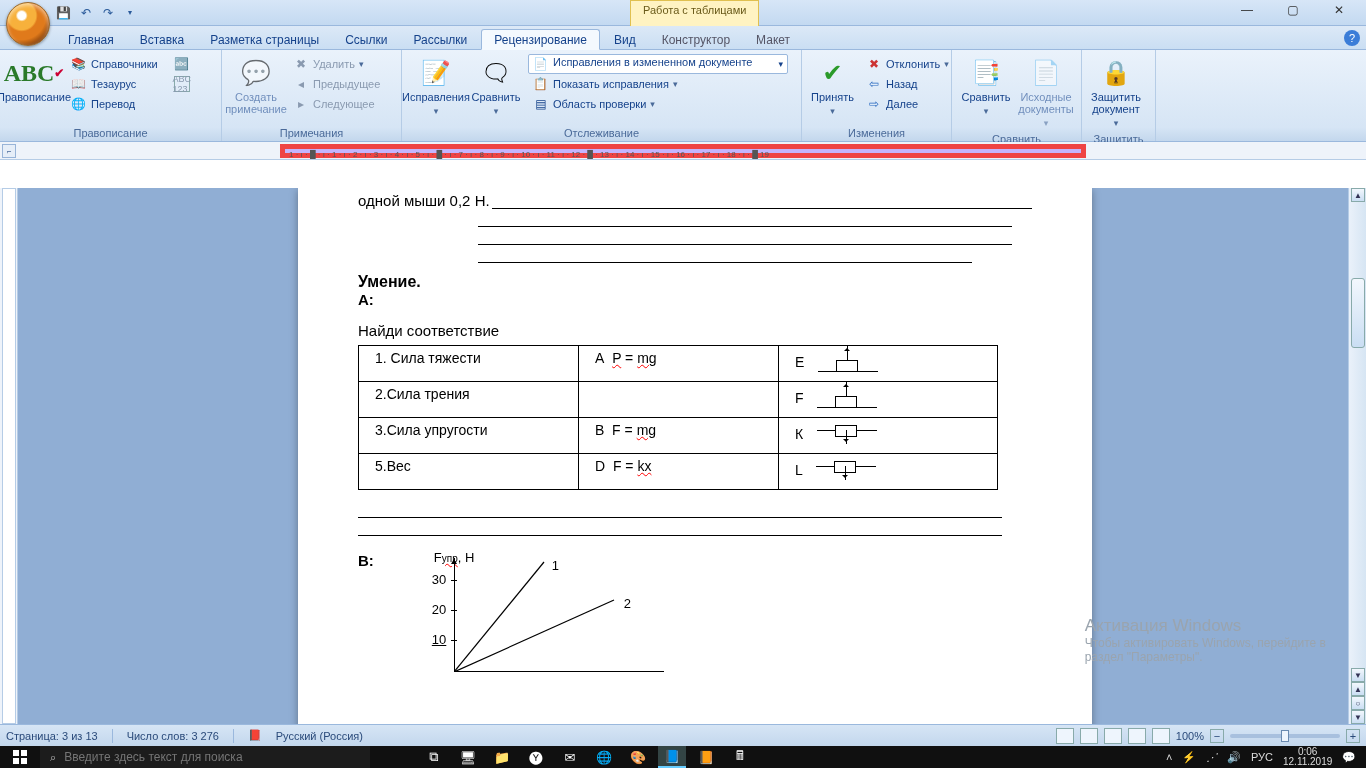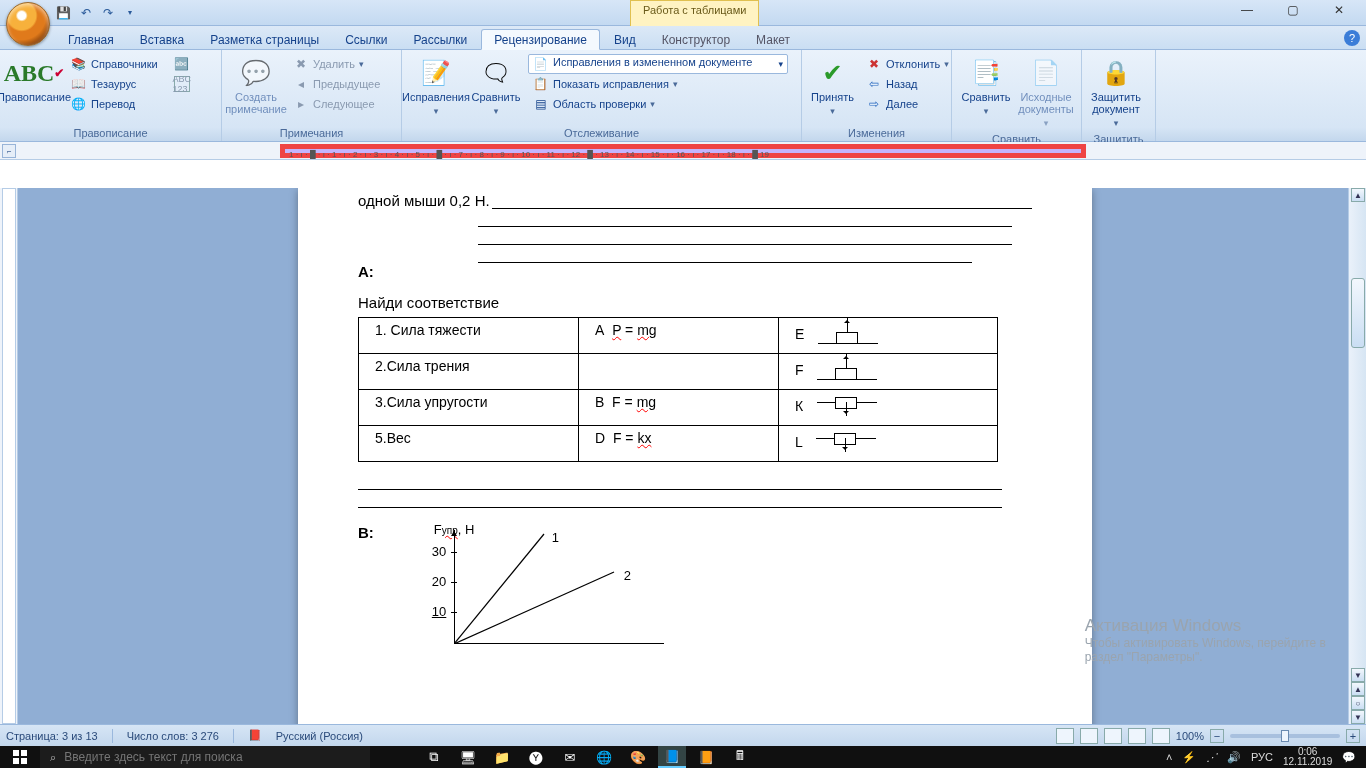--- a/index.html
+++ b/index.html
@@ -278,20 +278,21 @@
   <div class="docarea">
     <div class="page">
       <div style="height:4px;"></div>
       <div style="display:flex;">
           <span>одной мыши 0,2 Н.</span>
           <span style="flex:1;border-bottom:1px solid #000;margin-left:2px;"></span>
         </div>
       <div class="doc-line"></div>
       <div class="doc-line"></div>
       <div class="doc-line" style="margin-right:60px;"></div>
+      <div class="sec-title">Умение.</div>
       <div style="font-weight:bold;">А:</div>
       <div style="margin-top:14px;">Найди соответствие</div>
 
       <table class="match">
         <tbody>
             <tr>
           <td style="width:220px;">1. Сила тяжести</td>
           <td style="width:200px;"><span>А</span>&nbsp;&nbsp;<span class="wavy">P</span> = <span class="wavy">mg</span></td>
           <td><span>Е</span>
             <span class="cell-ic"><span class="hline" style="bottom:4px;"></span><span class="box" style="left:18px;bottom:4px;"></span><span class="arrU" style="left:29px;bottom:16px;"></span></span>

